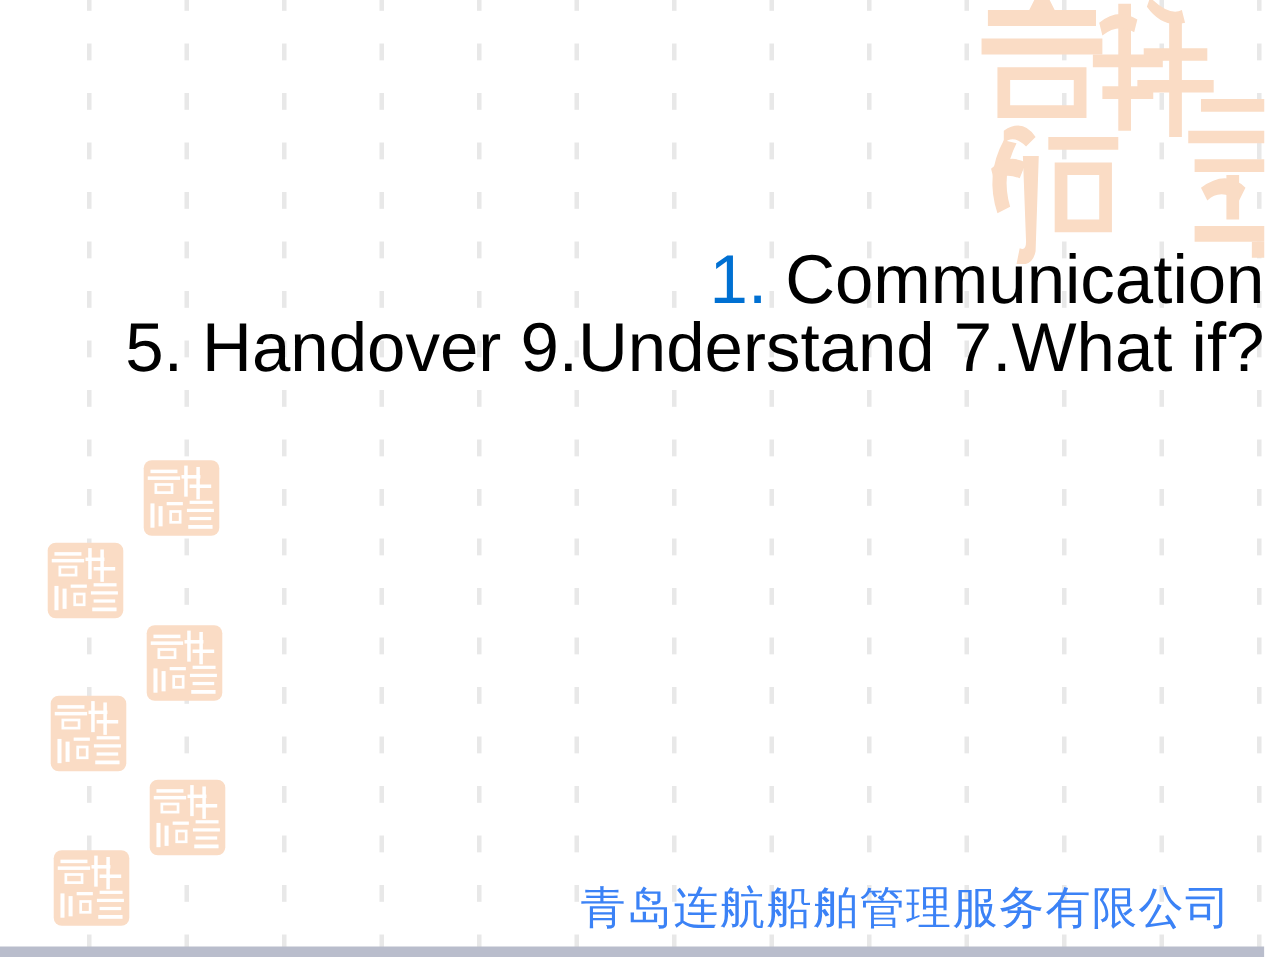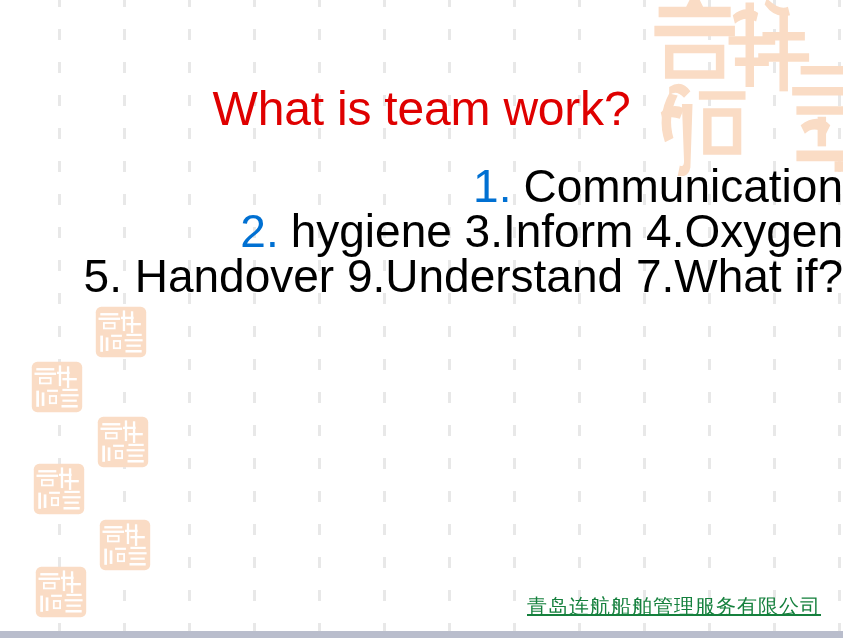--- a/index.html
+++ b/index.html
@@ -100,26 +100,25 @@
   .marker-gap {
     display: inline-block;
     width: 12px;
   }
 
   .footer-company {
     position: absolute;
     right: 22px;
     bottom: 18px;
     font-family: "DejaVu Serif", "Liberation Serif", serif;
-    font-size: 20px;
+    font-size: 30px;
     line-height: 28px;
-    color: #15803d;
+    color: #3b82f6;
     letter-spacing: 1px;
     white-space: nowrap;
-    text-decoration: underline;
   }
 
   .bottom-bar {
     position: absolute;
     left: 0;
     bottom: 0;
     width: 843px;
     height: 7px;
     background: #b9bdcc;
     z-index: 4;
@@ -342,31 +341,27 @@
             <rect x="35" y="50" width="18" height="2.8"></rect>
           </g>
         </g>
       </svg>
     </span>
 
   </div>
 
   <div class="content">
 
-    <div class="slide-title">What is team work?</div>
 
     <div class="body-block">
 
       <div class="body-line">
         <span class="line-marker">1.</span><span class="marker-gap"></span><span>Communication</span>
       </div>
 
-      <div class="body-line">
-        <span class="line-marker">2.</span><span class="marker-gap"></span><span>hygiene 3.Inform 4.Oxygen</span>
-      </div>
 
       <div class="body-line">
         <span>5. Handover 9.Understand 7.What if?</span>
       </div>
 
 
     </div>
 
     <div class="footer-company">青岛连航船舶管理服务有限公司</div>
 

